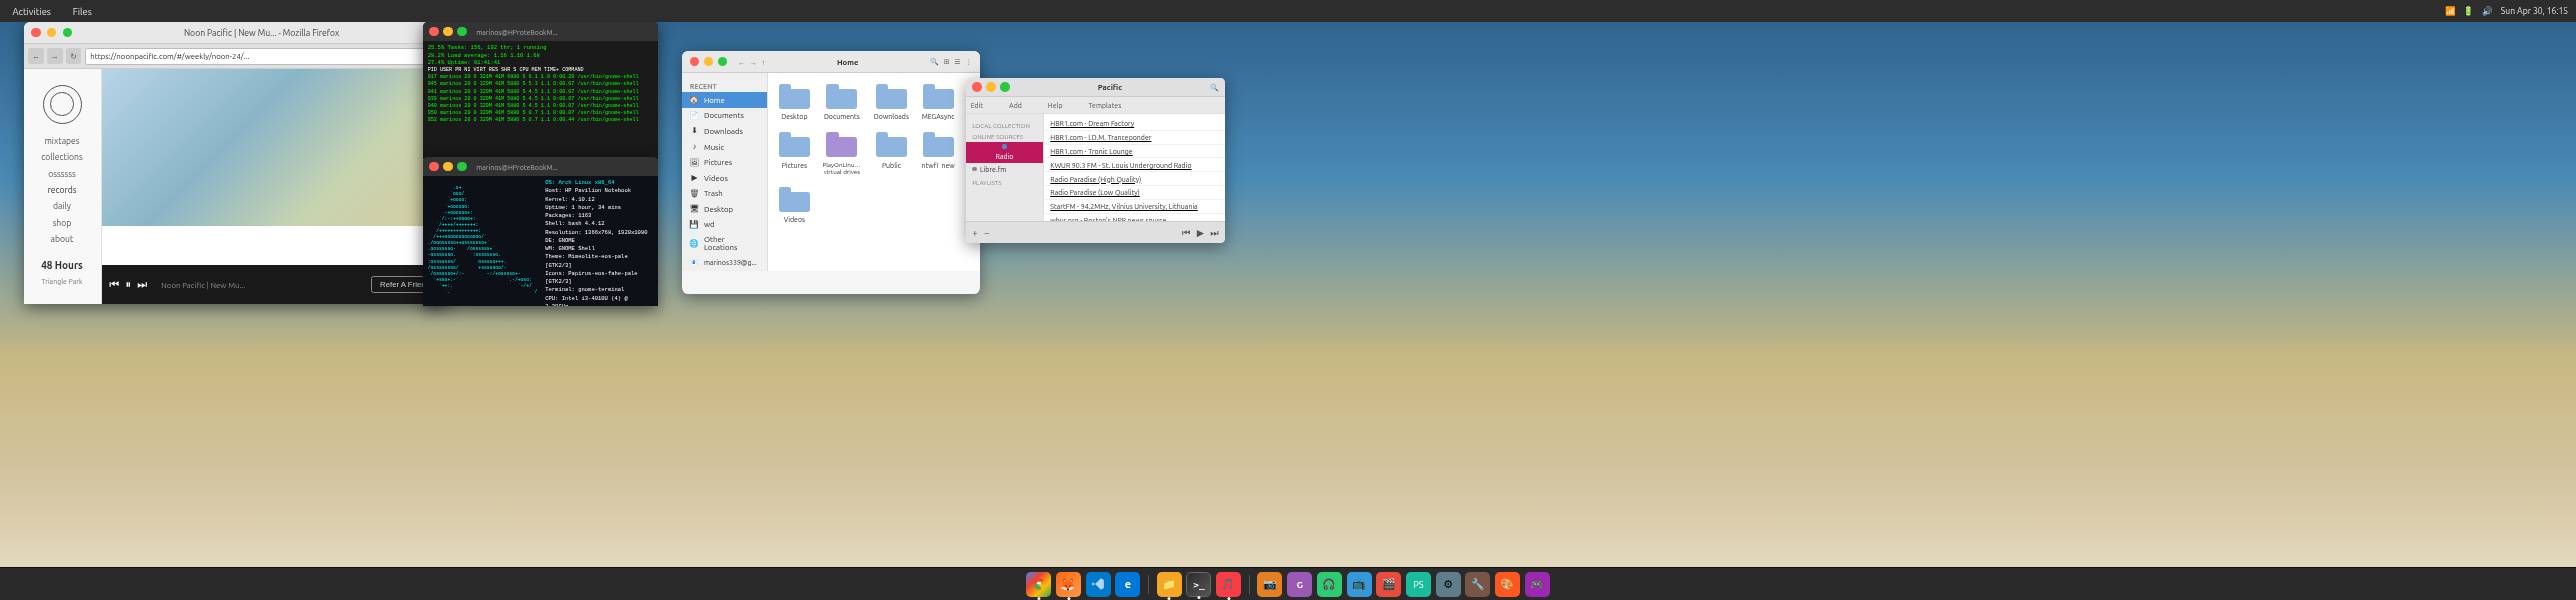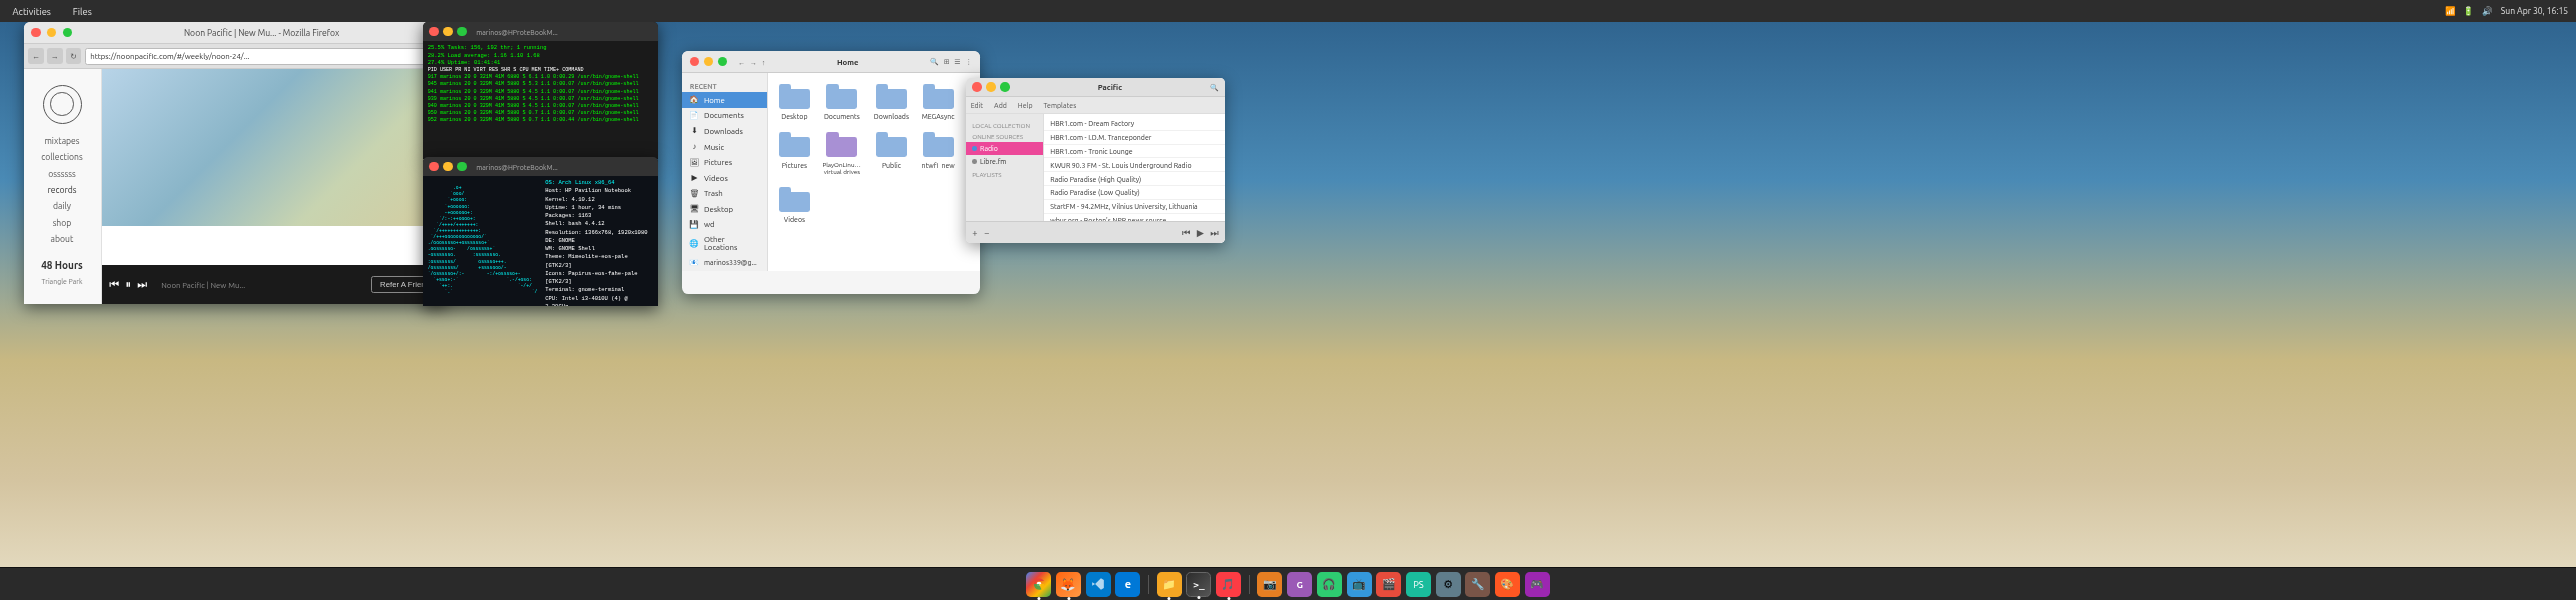--- a/index.html
+++ b/index.html
@@ -394,21 +394,21 @@
       padding: 0 6.3px;
       gap: 4.7px;
       border-bottom: 0.8px solid #ccc;
     }
     .rp-toolbar {
       height: 17px;
       background: #e8e8e8;
       display: flex;
       align-items: center;
       padding: 0 4.7px;
-      gap: 11px;
+      gap: 26px;
       font-size: 7px;
       color: #555;
       border-bottom: 0.8px solid #ddd;
     }
     .rp-body {
       display: flex;
       height: calc(100% - 36px);
     }
     .rp-sidebar {
       width: 78px;
@@ -425,37 +425,39 @@
     .rp-sidebar-item {
       display: flex;
       align-items: center;
       gap: 3.1px;
       padding: 2.4px 6.3px;
       font-size: 7px;
       color: #333;
       cursor: pointer;
     }
     .rp-sidebar-item.active {
-      background: #ec4899;
+      background: #be185d;
       color: white;
+      flex-direction: column;
     }
     .rp-dot {
       width: 4.7px;
       height: 4.7px;
       border-radius: 50%;
       background: #888;
     }
     .rp-dot.active { background: #4a90d9; }
     .rp-main {
       flex: 1;
       overflow-y: auto;
       background: white;
     }
     .rp-station-list {
       padding: 3.1px 0;
+      text-decoration: underline;
     }
     .rp-station-item {
       padding: 2.4px 6.3px;
       font-size: 7px;
       color: #333;
       cursor: pointer;
       border-bottom: 0.8px solid #f0f0f0;
     }
     .rp-bottom-controls {
       position: absolute;

